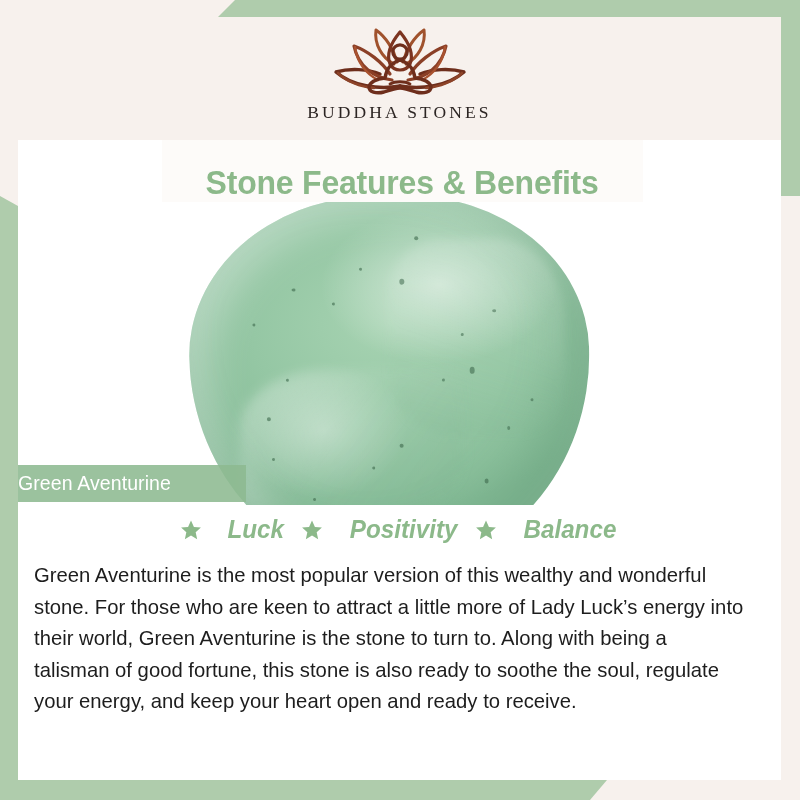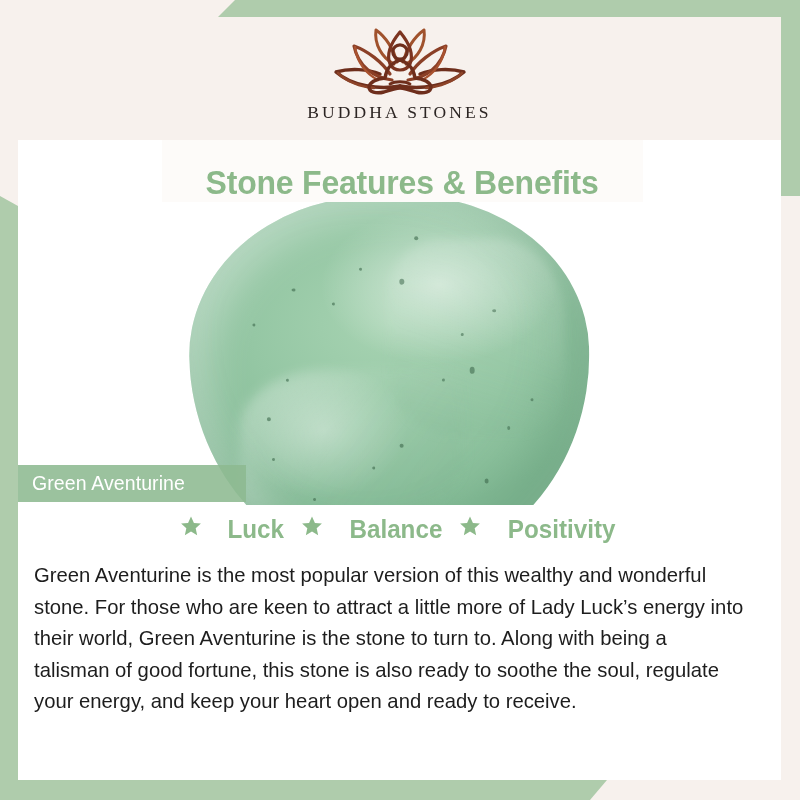--- a/index.html
+++ b/index.html
@@ -185,42 +185,42 @@
     position: absolute;
     left: 0;
     top: 448px;
     width: 228px;
     height: 37px;
     background: rgba(141,185,145,0.88);
     display: flex;
     align-items: center;
   }
   .name-text {
-    margin-left: 14px;
     font-size: 19.5px;
     color: #ffffff;
     letter-spacing: 0.1px;
     white-space: nowrap;
   }
 
   
   .benefits {
     position: absolute;
     left: 0;
     top: 498px;
     width: 763px;
     display: flex;
     align-items: center;
     justify-content: center;
     gap: 15px;
   }
   .benefit {
     display: flex;
-    align-items: flex-start;
+    align-items: center;
     gap: 24px;
+    font-style: italic;
   }
   .star {
     width: 22px;
     height: 22px;
     display: block;
     flex: 0 0 auto;
   }
   .benefit-label {
     font-size: 25.5px;
     font-weight: bold;
@@ -327,26 +327,26 @@
       <div class="benefit">
         <svg class="star" viewBox="0 0 24 24">
           <polygon points="12,1.6 15.2,8.6 22.8,9.4 17.1,14.5 18.7,22 12,18.1 5.3,22 6.9,14.5 1.2,9.4 8.8,8.6" fill="#8cb98a"></polygon>
         </svg>
         <span class="benefit-label">Luck</span>
       </div>
       <div class="benefit">
         <svg class="star" viewBox="0 0 24 24">
           <polygon points="12,1.6 15.2,8.6 22.8,9.4 17.1,14.5 18.7,22 12,18.1 5.3,22 6.9,14.5 1.2,9.4 8.8,8.6" fill="#8cb98a"></polygon>
         </svg>
-        <span class="benefit-label">Balance</span>
+        <span class="benefit-label">Positivity</span>
       </div>
       <div class="benefit">
         <svg class="star" viewBox="0 0 24 24">
           <polygon points="12,1.6 15.2,8.6 22.8,9.4 17.1,14.5 18.7,22 12,18.1 5.3,22 6.9,14.5 1.2,9.4 8.8,8.6" fill="#8cb98a"></polygon>
         </svg>
-        <span class="benefit-label">Positivity</span>
+        <span class="benefit-label">Balance</span>
       </div>
     </div>
 
     <p class="body-copy">Green Aventurine is the most popular version of this wealthy and wonderful stone. For those who are keen to attract a little more of Lady Luck’s energy into their world, Green Aventurine is the stone to turn to. Along with being a talisman of good fortune, this stone is also ready to soothe the soul, regulate your energy, and keep your heart open and ready to receive.</p>
 
   </div>
 </div>
 
 </body></html>

